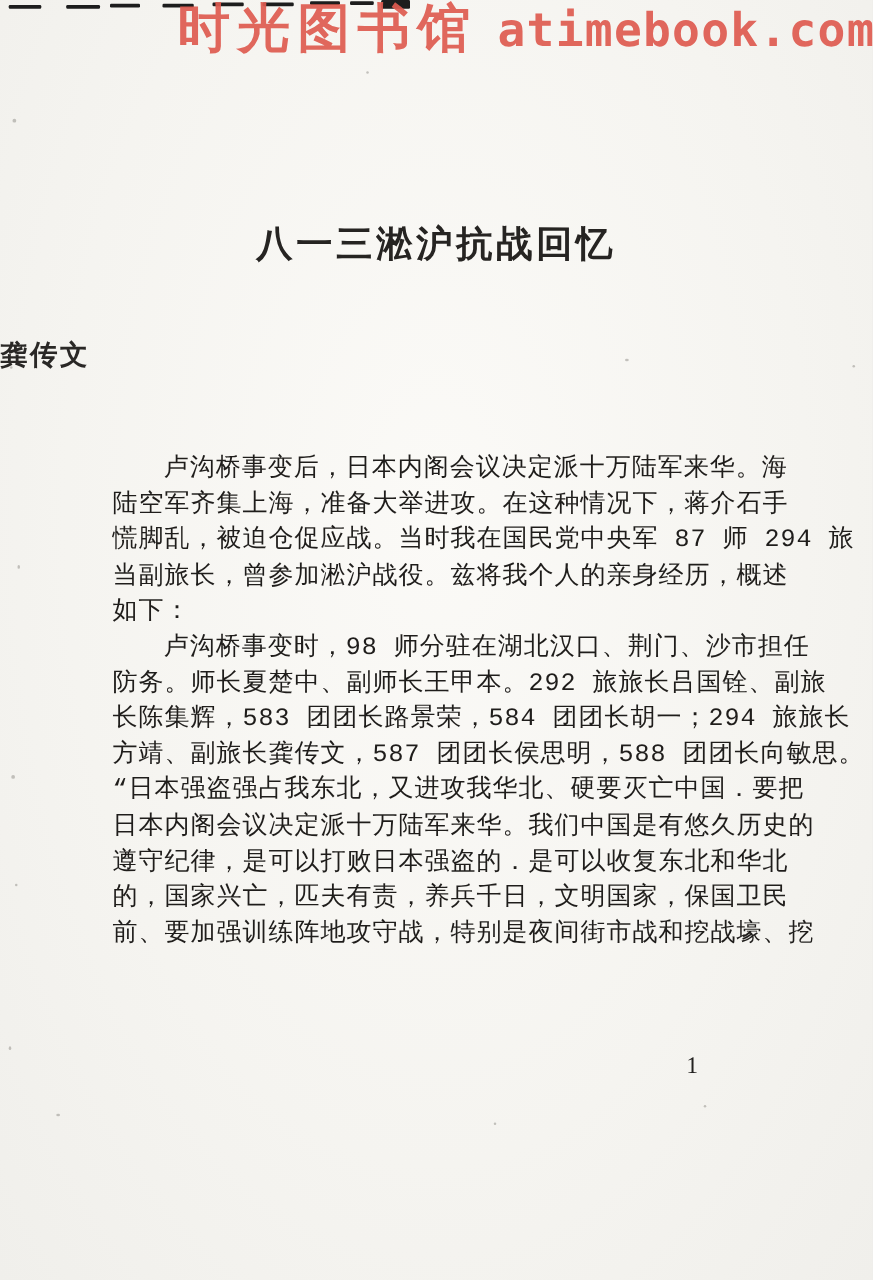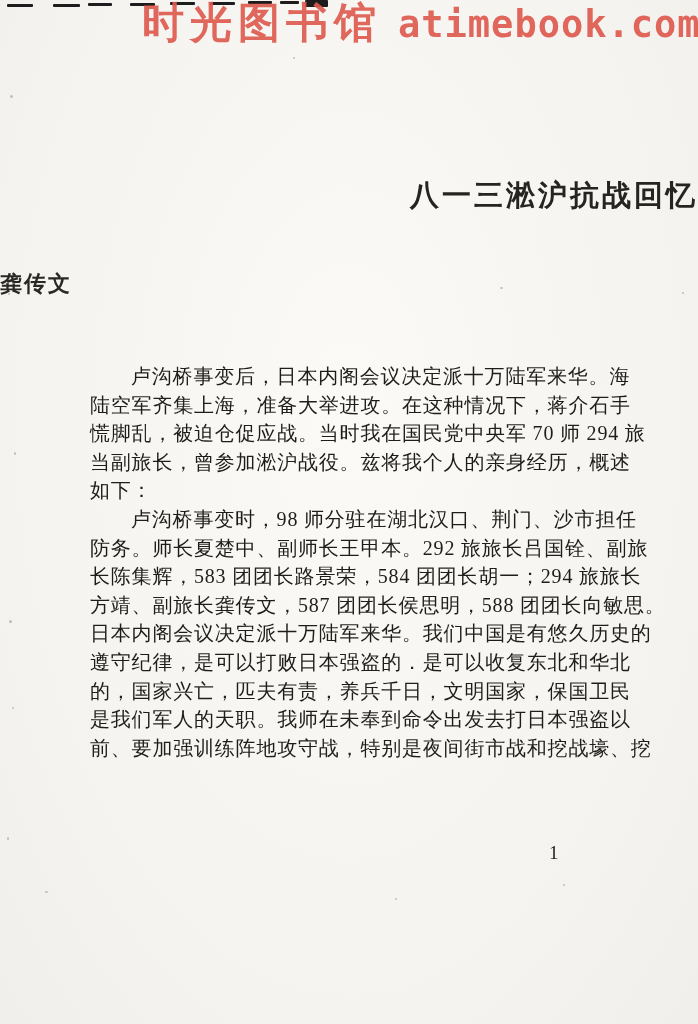--- a/index.html
+++ b/index.html
@@ -26,35 +26,35 @@
   .watermark .en{
     font-family:"DejaVu Sans Mono","Liberation Mono",monospace;
     font-size:37px;letter-spacing:1px;line-height:1;
   }
   
   .dash{position:absolute;background:#1d1d1d;height:3px;border-radius:1px;}
   .dash.thick{height:7px;}
   
   .doc-title{
     position:absolute;top:176px;left:0;width:100%;
-    text-align:right;font-size:29px;font-weight:bold;
+    text-align:center;font-size:29px;font-weight:bold;
     letter-spacing:3px;color:#262422;
   }
   .doc-author{
     position:absolute;top:269px;left:0;width:100%;
     text-align:left;font-size:22px;font-weight:bold;
     letter-spacing:2px;color:#2a2826;
   }
   
   .body-text{
     position:absolute;left:90px;top:362px;width:500px;
     font-size:20px;line-height:28.6px;letter-spacing:.8px;
     color:#1f1d1b;text-align:justify;
   }
-  .body-text .line{min-height:28.6px;white-space:nowrap;}
+  .body-text .line{min-height:28.6px;white-space:nowrap;font-family:Liberation Mono, monospace;}
   .body-text .line.indent{text-indent:41px;}
   
   .page-num{
     position:absolute;left:549px;top:842px;
     font-size:19px;color:#232220;letter-spacing:1px;
   }
   
   .speck{position:absolute;background:#8d8c86;border-radius:50%;opacity:.5;}
 </style>
 </head>
@@ -79,31 +79,31 @@
     <span class="en">atimebook.com</span>
   </div>
 
   <div class="doc-title">八一三淞沪抗战回忆</div>
 
   <div class="doc-author">龚传文</div>
 
   <div class="body-text">
     <div class="line indent">卢沟桥事变后，日本内阁会议决定派十万陆军来华。海</div>
     <div class="line">陆空军齐集上海，准备大举进攻。在这种情况下，蒋介石手</div>
-    <div class="line">慌脚乱，被迫仓促应战。当时我在国民党中央军 70 师 294 旅</div>
+    <div class="line">慌脚乱，被迫仓促应战。当时我在国民党中央军 87 师 294 旅</div>
     <div class="line">当副旅长，曾参加淞沪战役。兹将我个人的亲身经历，概述</div>
     <div class="line">如下：</div>
     <div class="line indent">卢沟桥事变时，98 师分驻在湖北汉口、荆门、沙市担任</div>
     <div class="line">防务。师长夏楚中、副师长王甲本。292 旅旅长吕国铨、副旅</div>
     <div class="line">长陈集辉，583 团团长路景荣，584 团团长胡一；294 旅旅长</div>
     <div class="line">方靖、副旅长龚传文，587 团团长侯思明，588 团团长向敏思。</div>
+    <div class="line">“日本强盗强占我东北，又进攻我华北、硬要灭亡中国．要把</div>
     <div class="line">日本内阁会议决定派十万陆军来华。我们中国是有悠久历史的</div>
     <div class="line">遵守纪律，是可以打败日本强盗的．是可以收复东北和华北</div>
     <div class="line">的，国家兴亡，匹夫有责，养兵千日，文明国家，保国卫民</div>
-    <div class="line">是我们军人的天职。我师在未奉到命令出发去打日本强盗以</div>
     <div class="line">前、要加强训练阵地攻守战，特别是夜间街市战和挖战壕、挖</div>
   </div>
 
   <div class="page-num">1</div>
 
   <div>
     <div class="speck" style="left:10px;top:95px;width:3px;height:3px;"></div>
     <div class="speck" style="left:293px;top:57px;width:2px;height:2px;"></div>
     <div class="speck" style="left:8px;top:293px;width:2px;height:2px;"></div>
     <div class="speck" style="left:500px;top:287px;width:3px;height:2px;"></div>

